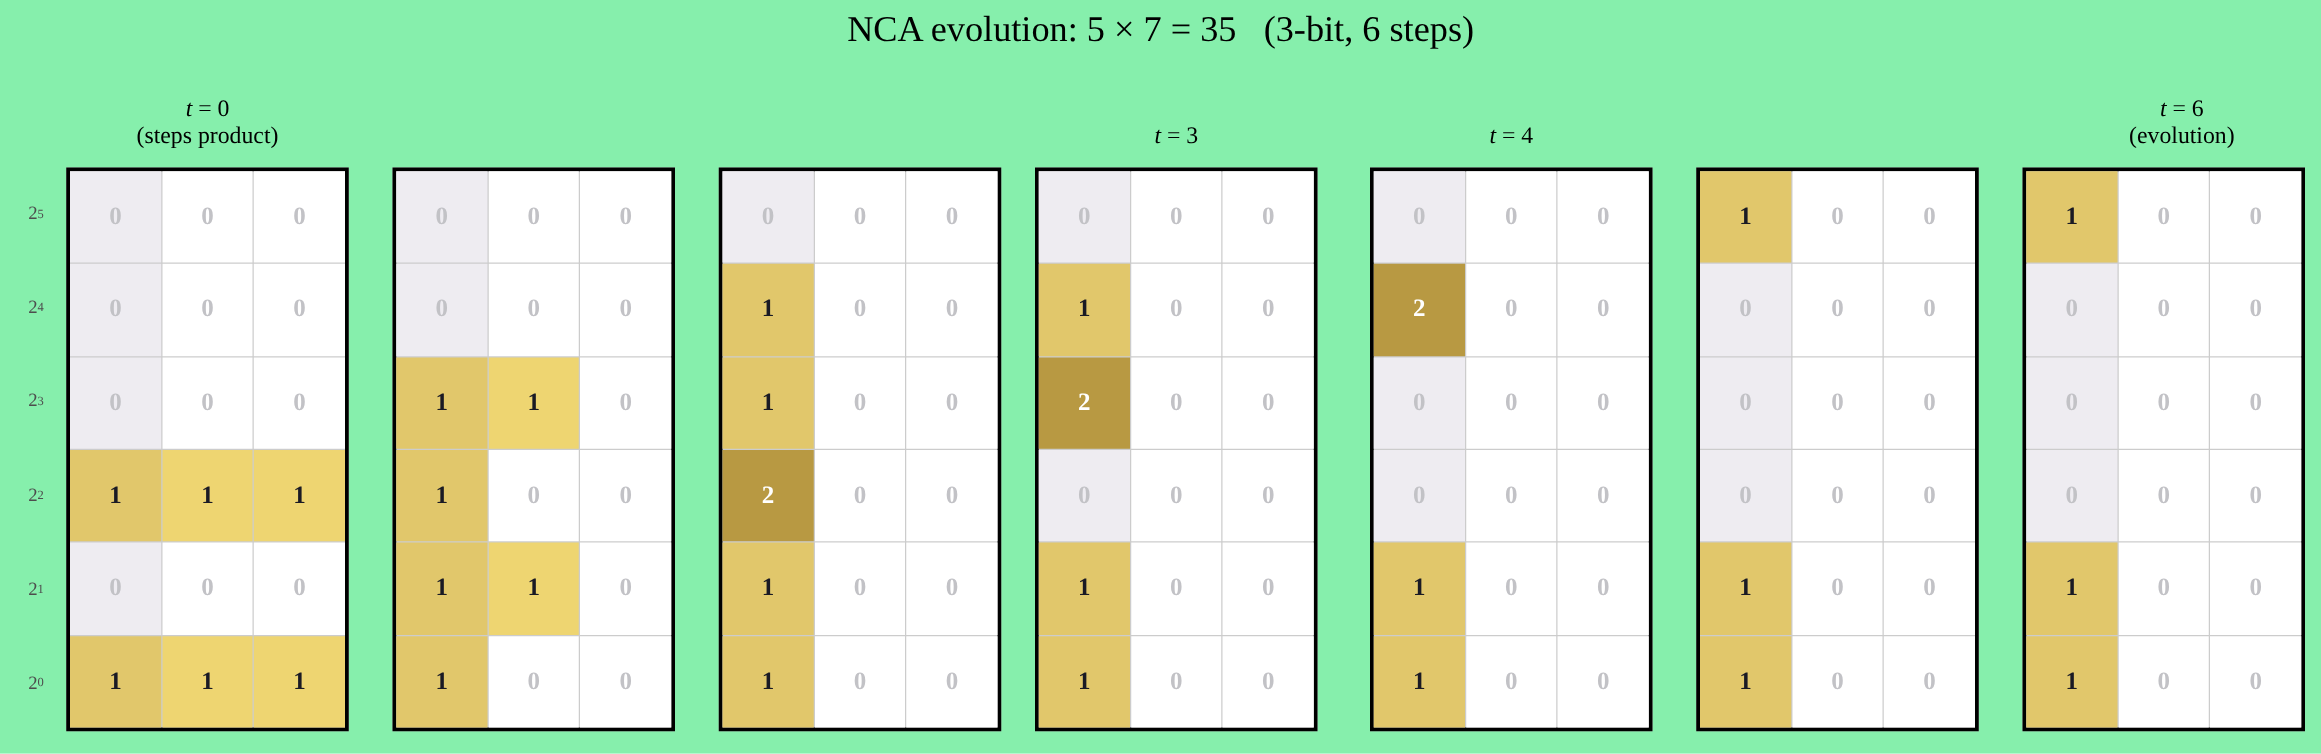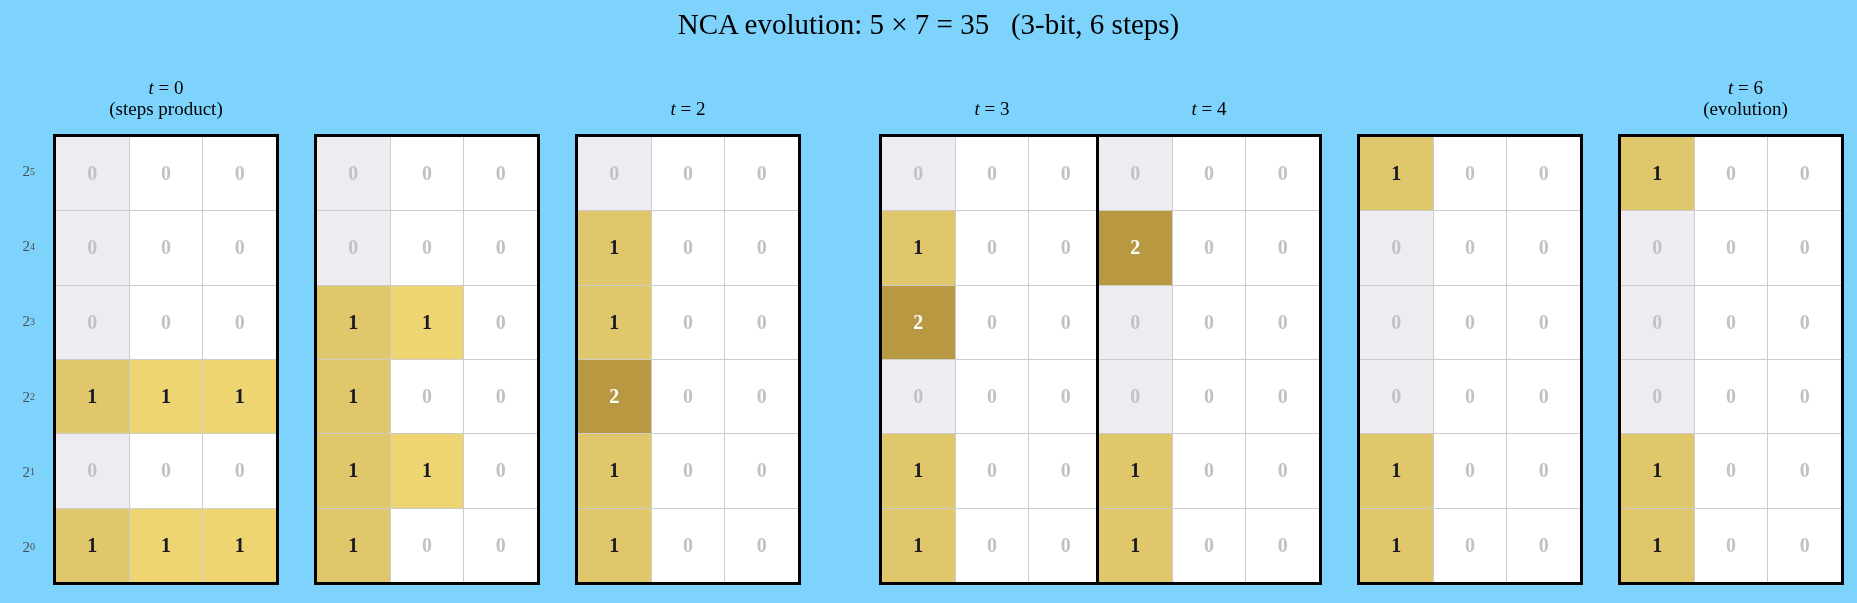--- a/index.html
+++ b/index.html
@@ -1,19 +1,19 @@
 <!DOCTYPE html>
 <html><head>
 <meta charset="utf-8">
 <style>
   html,body{margin:0;padding:0;background:#ffffff;}
   .figure{
     position:relative;
     width:1857px;height:603px;
-    background:#7dd3fc;
+    background:#86efac;
     font-family:"Liberation Serif", serif;
     overflow:hidden;
   }
   .fig-title{
     position:absolute;top:8px;left:0;width:100%;
     text-align:center;
     font-size:29px;color:#000000;
     white-space:pre;
   }
   .row-labels{position:absolute;left:0;top:134px;width:38px;height:451px;}
@@ -124,23 +124,20 @@
           <div class="cell" style="background: rgb(255, 255, 255); color: rgb(194, 194, 198);">0</div>
           <div class="cell" style="background: rgb(225, 199, 107); color: rgb(26, 26, 36);">1</div>
           <div class="cell" style="background: rgb(238, 213, 113); color: rgb(26, 26, 36);">1</div>
           <div class="cell" style="background: rgb(255, 255, 255); color: rgb(194, 194, 198);">0</div>
           <div class="cell" style="background: rgb(225, 199, 107); color: rgb(26, 26, 36);">1</div>
           <div class="cell" style="background: rgb(255, 255, 255); color: rgb(194, 194, 198);">0</div>
           <div class="cell" style="background: rgb(255, 255, 255); color: rgb(194, 194, 198);">0</div>
         </div>
       </div>
       <div class="panel" style="left: 575px;">
-        <div class="panel-header">
-          <div class="panel-title"><span class="tvar">t</span><span style="white-space: pre;"> = 2</span></div>
-        </div>
         <div class="grid" style="border-color: rgb(0, 0, 0); background: rgb(204, 204, 204);">
           <div class="cell" style="background: rgb(238, 236, 241); color: rgb(194, 194, 198);">0</div>
           <div class="cell" style="background: rgb(255, 255, 255); color: rgb(194, 194, 198);">0</div>
           <div class="cell" style="background: rgb(255, 255, 255); color: rgb(194, 194, 198);">0</div>
           <div class="cell" style="background: rgb(225, 199, 107); color: rgb(26, 26, 36);">1</div>
           <div class="cell" style="background: rgb(255, 255, 255); color: rgb(194, 194, 198);">0</div>
           <div class="cell" style="background: rgb(255, 255, 255); color: rgb(194, 194, 198);">0</div>
           <div class="cell" style="background: rgb(225, 199, 107); color: rgb(26, 26, 36);">1</div>
           <div class="cell" style="background: rgb(255, 255, 255); color: rgb(194, 194, 198);">0</div>
           <div class="cell" style="background: rgb(255, 255, 255); color: rgb(194, 194, 198);">0</div>
@@ -148,21 +145,21 @@
           <div class="cell" style="background: rgb(255, 255, 255); color: rgb(194, 194, 198);">0</div>
           <div class="cell" style="background: rgb(255, 255, 255); color: rgb(194, 194, 198);">0</div>
           <div class="cell" style="background: rgb(225, 199, 107); color: rgb(26, 26, 36);">1</div>
           <div class="cell" style="background: rgb(255, 255, 255); color: rgb(194, 194, 198);">0</div>
           <div class="cell" style="background: rgb(255, 255, 255); color: rgb(194, 194, 198);">0</div>
           <div class="cell" style="background: rgb(225, 199, 107); color: rgb(26, 26, 36);">1</div>
           <div class="cell" style="background: rgb(255, 255, 255); color: rgb(194, 194, 198);">0</div>
           <div class="cell" style="background: rgb(255, 255, 255); color: rgb(194, 194, 198);">0</div>
         </div>
       </div>
-      <div class="panel" style="left: 879px;">
+      <div class="panel" style="left: 828px;">
         <div class="panel-header">
           <div class="panel-title"><span class="tvar">t</span><span style="white-space: pre;"> = 3</span></div>
         </div>
         <div class="grid" style="border-color: rgb(0, 0, 0); background: rgb(204, 204, 204);">
           <div class="cell" style="background: rgb(238, 236, 241); color: rgb(194, 194, 198);">0</div>
           <div class="cell" style="background: rgb(255, 255, 255); color: rgb(194, 194, 198);">0</div>
           <div class="cell" style="background: rgb(255, 255, 255); color: rgb(194, 194, 198);">0</div>
           <div class="cell" style="background: rgb(225, 199, 107); color: rgb(26, 26, 36);">1</div>
           <div class="cell" style="background: rgb(255, 255, 255); color: rgb(194, 194, 198);">0</div>
           <div class="cell" style="background: rgb(255, 255, 255); color: rgb(194, 194, 198);">0</div>

